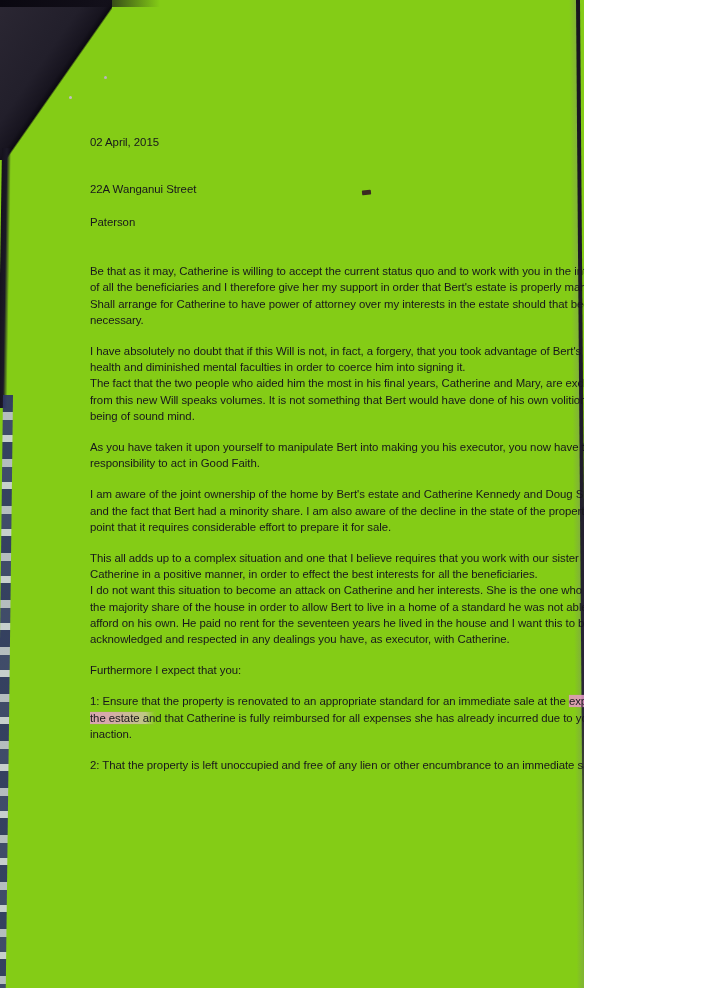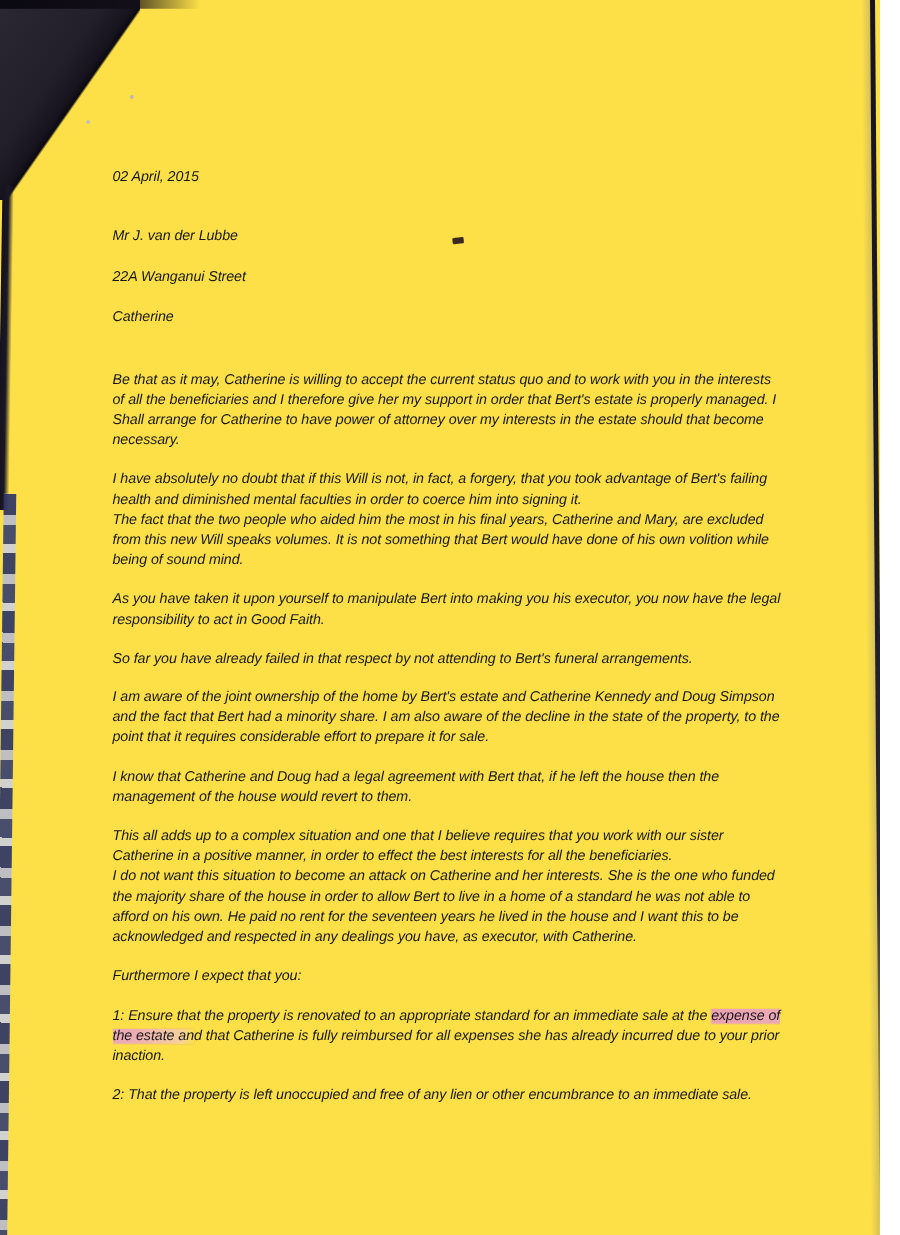--- a/index.html
+++ b/index.html
@@ -5,25 +5,24 @@
   html, body {
     margin: 0;
     padding: 0;
     background: #ffffff;
   }
   body {
     font-family: "Liberation Sans", sans-serif;
   }
   #scan-page {
     position: relative;
-    width: 704px;
+    width: 584px;
     height: 988px;
-    background: #fde047;
+    background: #84cc16;
     overflow: hidden;
-    font-style: italic;
   }
 
   
   .scan-corner-shadow {
     position: absolute;
     left: 0;
     top: 0;
     width: 112px;
     height: 160px;
     background: linear-gradient(
@@ -176,41 +175,38 @@
   <div class="scan-right-edge"></div>
   <div class="scan-speck"></div>
   <div class="scan-speck-tiny"></div>
   <div class="scan-speck-tiny2"></div>
 
   <div id="letter-body">
 
     <div class="letter-block">02 April, 2015</div>
 
     <div class="letter-block tight">
-      <span class="letter-line">Mr J. van der Lubbe</span>
       <span class="letter-line">22A Wanganui Street</span>
-      <span class="letter-line">Catherine</span>
+      <span class="letter-line">Paterson</span>
     </div>
 
     <div class="spacer-md"></div>
 
 
 
     <div class="letter-block">Be that as it may, Catherine is willing to accept the current status quo and to work with you in the interests of all the beneficiaries and I therefore give her my support in order that Bert's estate is properly managed. I Shall arrange for Catherine to have power of attorney over my interests in the estate should that become necessary.</div>
 
     <div class="letter-block">I have absolutely no doubt that if this Will is not, in fact, a forgery, that you took advantage of Bert's failing health and diminished mental faculties in order to coerce him into signing it.
 The fact that the two people who aided him the most in his final years, Catherine and Mary, are excluded from this new Will speaks volumes. It is not something that Bert would have done of his own volition while being of sound mind.</div>
 
     <div class="letter-block">As you have taken it upon yourself to manipulate Bert into making you his executor, you now have the legal responsibility to act in Good Faith.</div>
 
-    <div class="letter-block">So far you have already failed in that respect by not attending to Bert's funeral arrangements.</div>
 
     <div class="letter-block">I am aware of the joint ownership of the home by Bert's estate and Catherine Kennedy and Doug Simpson and the fact that Bert had a minority share. I am also aware of the decline in the state of the property, to the point that it requires considerable effort to prepare it for sale.</div>
 
-    <div class="letter-block">I know that Catherine and Doug had a legal agreement with Bert that, if he left the house then the management of the house would revert to them.</div>
 
     <div class="letter-block">This all adds up to a complex situation and one that I believe requires that you work with our sister Catherine in a positive manner, in order to effect the best interests for all the beneficiaries.
 I do not want this situation to become an attack on Catherine and her interests. She is the one who funded the majority share of the house in order to allow Bert to live in a home of a standard he was not able to afford on his own. He paid no rent for the seventeen years he lived in the house and I want this to be acknowledged and respected in any dealings you have, as executor, with Catherine.</div>
 
     <div class="letter-block">Furthermore I expect that you:</div>
 
     <div class="letter-block"><span>1: Ensure that the property is renovated to an appropriate standard for an immediate sale at the </span><span class="highlight">expense of the estate an</span><span>d that Catherine is fully reimbursed for all expenses she has already incurred due to your prior inaction.</span></div>
 
     <div class="letter-block">2: That the property is left unoccupied and free of any lien or other encumbrance to an immediate sale.</div>
 

